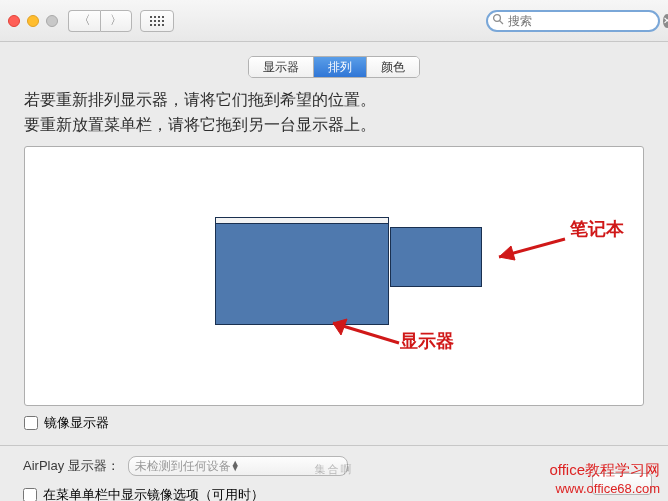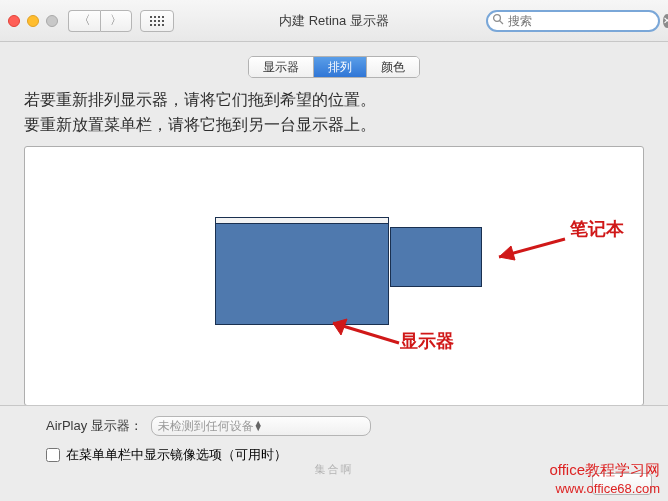--- a/index.html
+++ b/index.html
@@ -43,21 +43,21 @@
 
 .annot { position:absolute; color:#d01818; font-size:18px; font-weight:600; }
 .annot-ext { left:545px; top:70px; }
 .annot-main { left:375px; top:182px; }
 .arrow { position:absolute; stroke:#d01818; fill:#d01818; }
 
 .mirrorrow { display:flex; align-items:center; gap:6px; margin-top: 8px; font-size:13px; }
 .mirrorrow input { width:14px; height:14px; }
 
 
-.bottom { position:absolute; left:0; right:0; bottom:0; height: 96px; border-top:1px solid #c7c7c7; background:#ececec; padding: 10px 18px 0 46px; }
+.bottom { position:absolute; left:0; right:0; bottom:0; height: 56px; border-top:1px solid #c7c7c7; background:#ececec; padding: 10px 18px 0 23px; }
 .airplayrow { display:flex; align-items:center; gap: 8px; font-size:13px; color:#3b3b3b; }
 .airplayrow label { color:#3a3a3a; }
 .popup { flex:0 0 220px; height:20px; border:1px solid #b5b5b5; border-radius:8px; background:linear-gradient(#fdfdfd,#f0f0f0); display:flex; align-items:center; padding:0 6px; font-size:12px; color:#9a9a9a; justify-content:flex-start; }
 .popup .chev { font-size:9px; color:#666; line-height:0.6; }
 .menubarrow { display:flex; align-items:center; gap:6px; font-size:13px; margin-top: 10px; }
 .menubarrow input { width:14px; height:14px; }
 .helpbtn { position:absolute; right:16px; bottom:6px; width:60px; height:22px; border:1px solid #b5b5b5; border-radius:4px; background:linear-gradient(#fff,#f0f0f0); }
 
 
 .wm1 { position:absolute; right:8px; bottom:4px; font-size:15px; color:#d22; text-align:right; line-height:1.2;margin-left:38px; }
@@ -90,21 +90,20 @@
         <i></i>
         <i></i>
         <i></i>
         <i></i>
         <i></i>
         <i></i>
         <i></i>
         <i></i>
       </div>
   </div>
-  <div class="title">内建 Retina 显示器</div>
   <div class="searchwrap">
     <span class="mag">
       <svg width="12" height="12" viewBox="0 0 12 12">
           <circle cx="5" cy="5" r="3.4" fill="none" stroke="#8e8e8e" stroke-width="1.3"></circle>
           <line x1="7.6" y1="7.6" x2="11" y2="11" stroke="#8e8e8e" stroke-width="1.3"></line>
         </svg>
     </span>
     <input placeholder="搜索" style="">
     <span class="clear">✕</span>
   </div>

